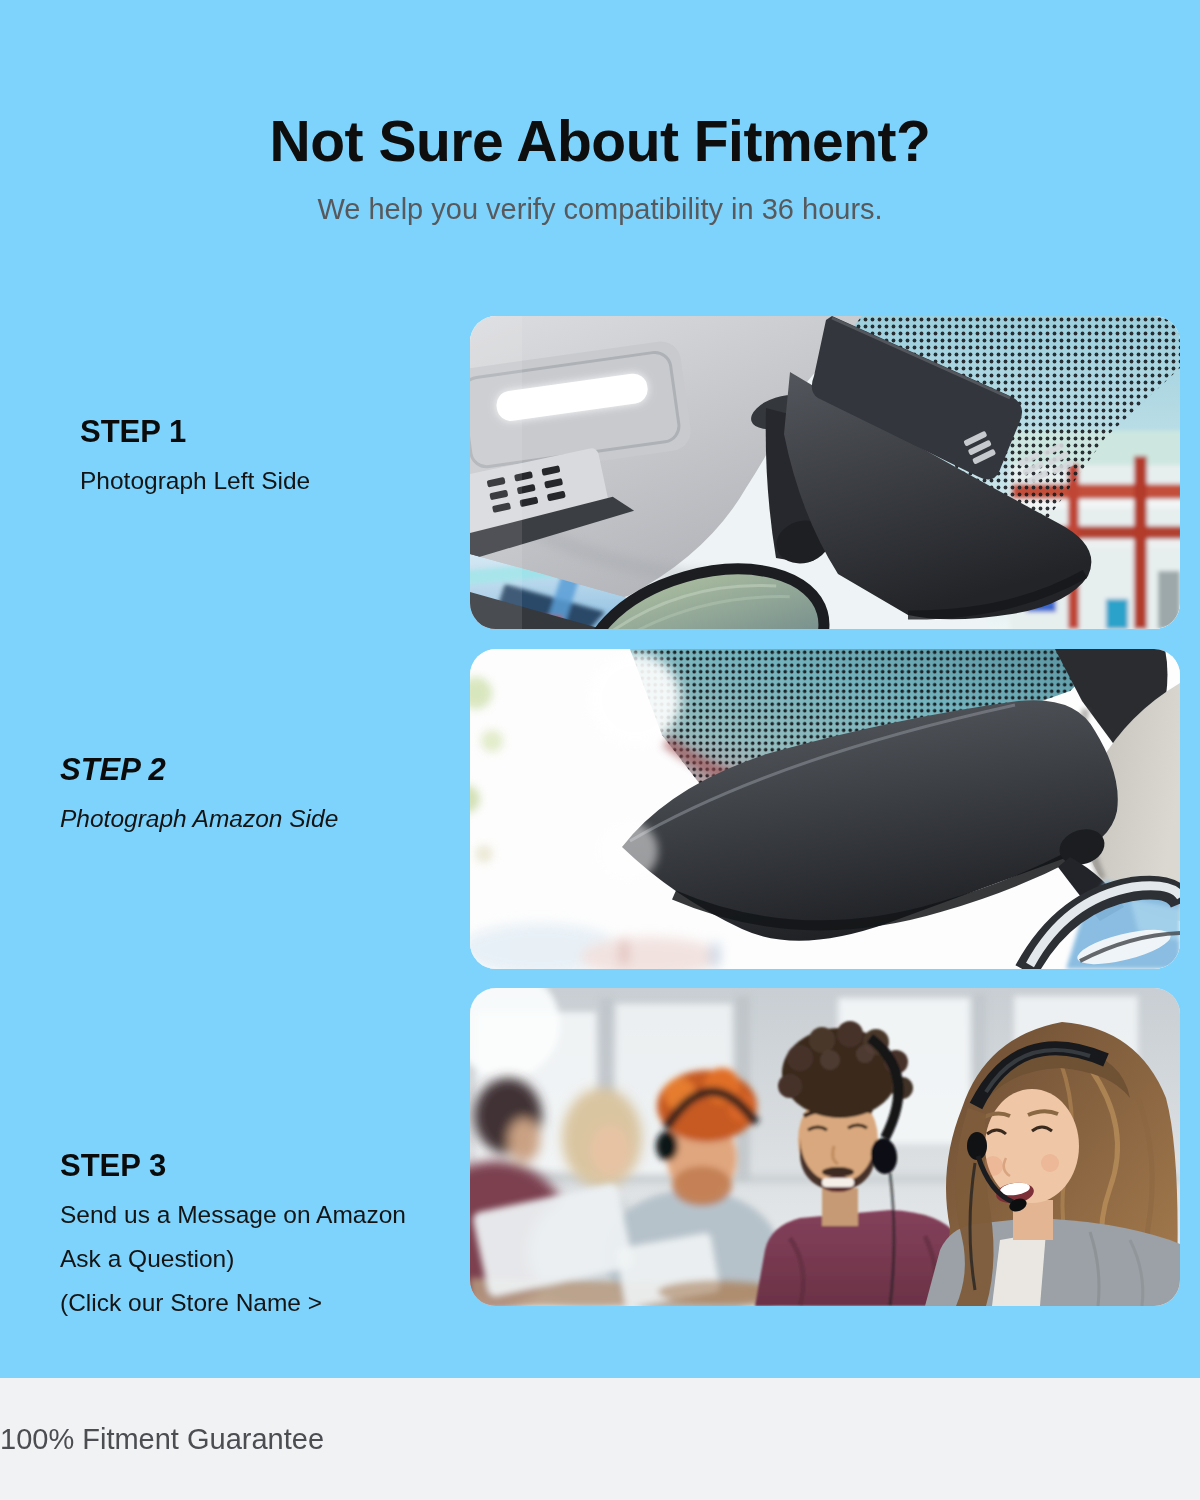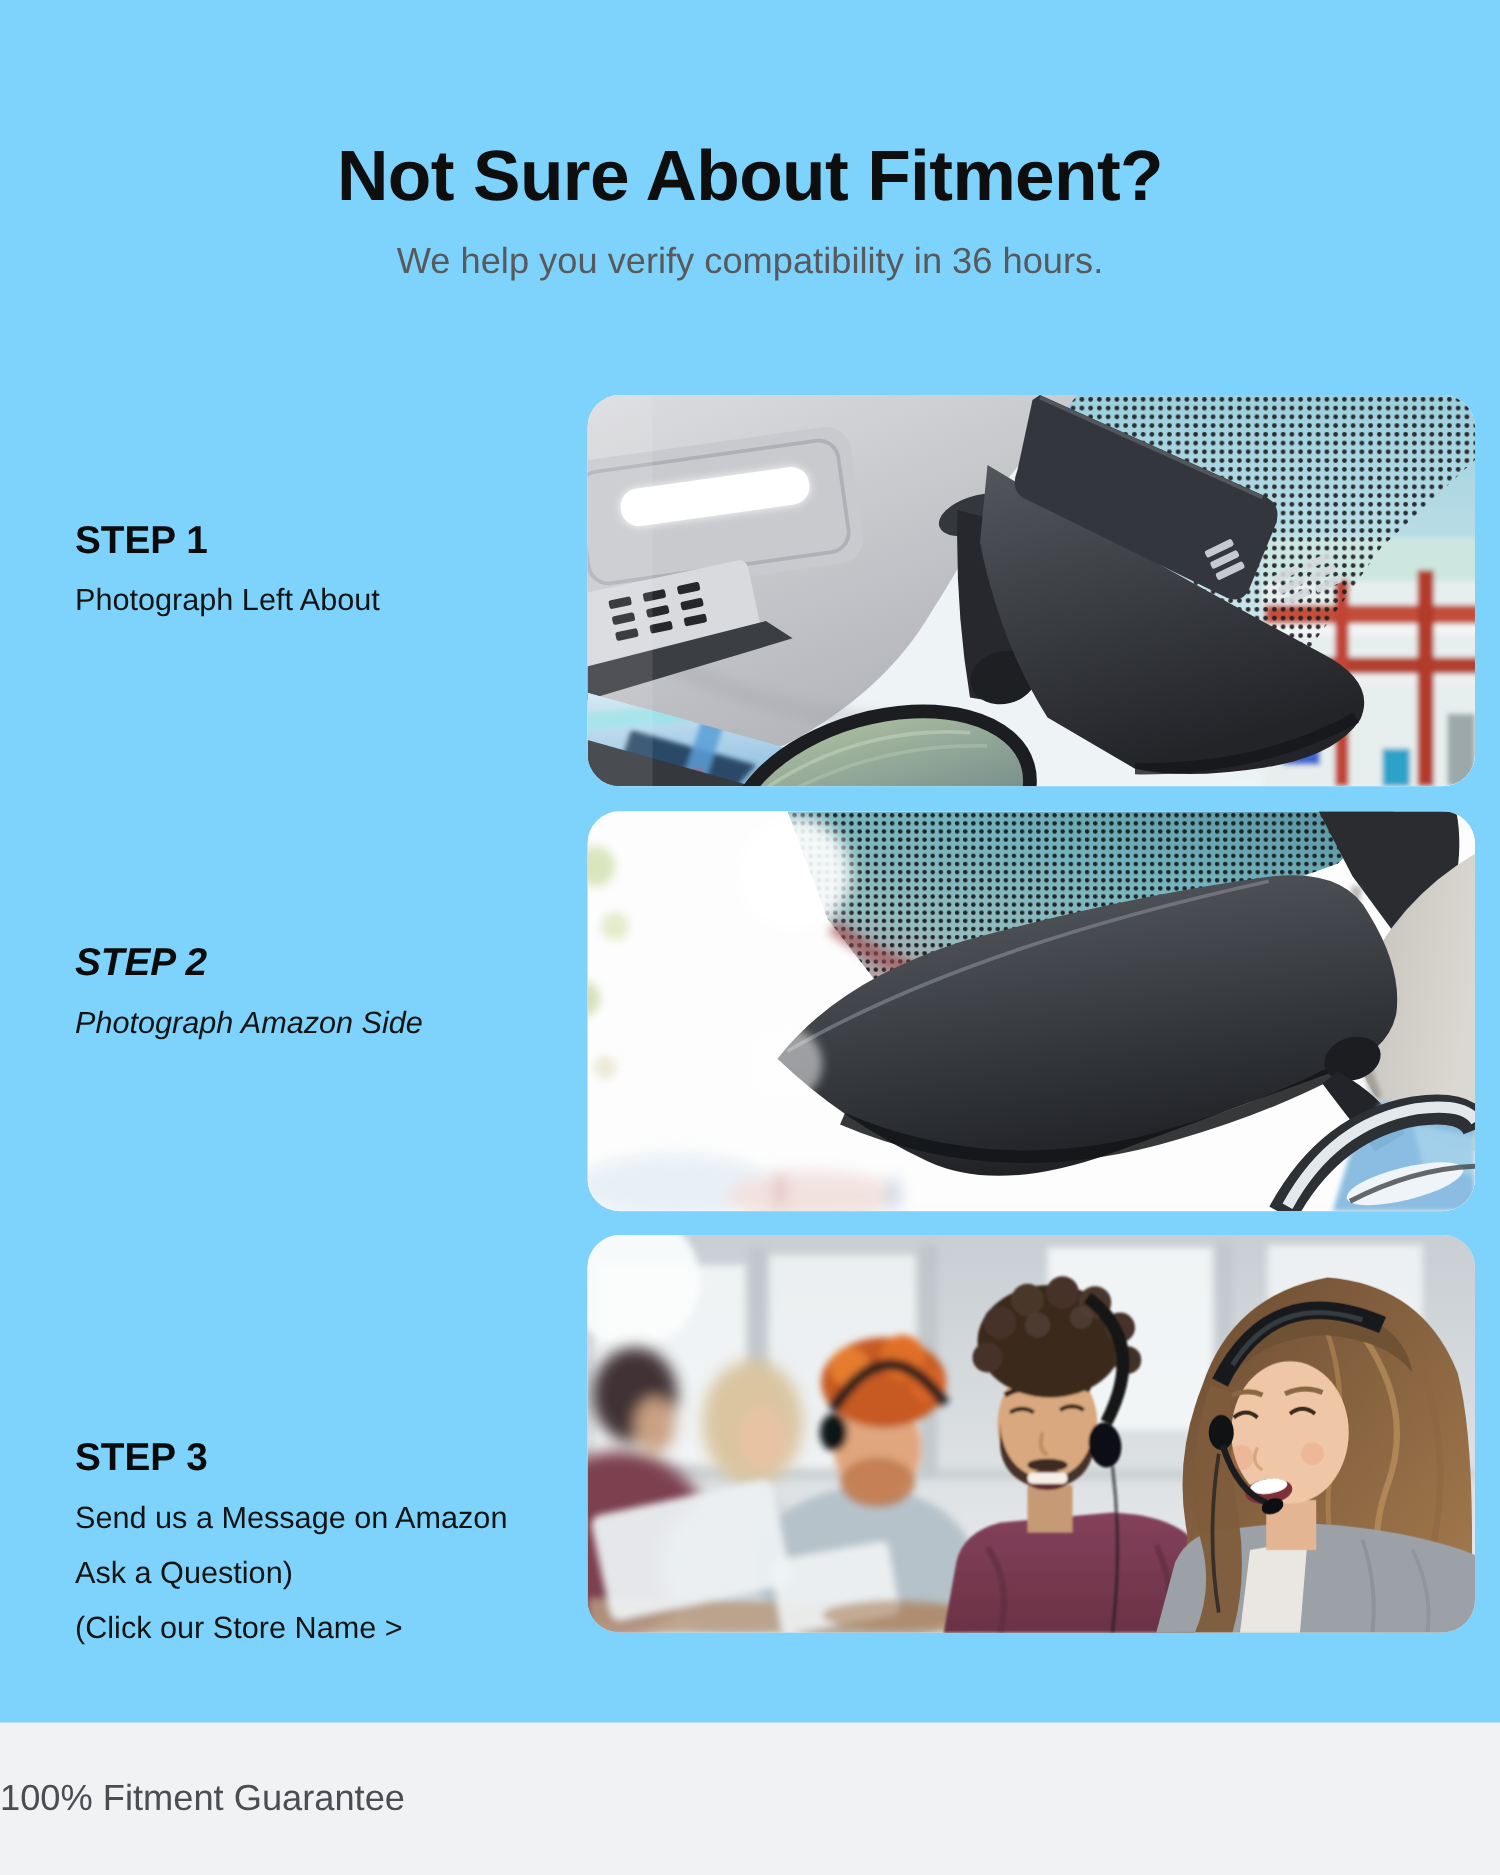--- a/index.html
+++ b/index.html
@@ -3,41 +3,41 @@
 <meta charset="utf-8">
 <style>
   html,body{margin:0;padding:0;background:#ffffff;}
   .page{position:relative;width:1200px;height:1500px;background:#7dd3fc;overflow:hidden;
         font-family:"Liberation Sans",sans-serif;}
   .title{position:absolute;top:70px;left:0;width:1200px;text-align:center;
          font-size:57px;font-weight:bold;letter-spacing:-0.5px;color:#0e0e0e;}
   .subtitle{position:absolute;top:164px;left:0;width:1200px;text-align:center;
             font-size:29px;color:#58595c;}
   .step-text{position:absolute;left:60px;width:385px;}
-  #step1-text{top:413px;} #step2-text{top:751px;font-style:italic;} #step3-text{top:1147px;}
+  #step1-text{top:413px;margin-left:20px;} #step2-text{top:751px;font-style:italic;} #step3-text{top:1147px;}
   .step-label{font-size:31px;line-height:38px;font-weight:bold;color:#0b0b0b;margin:0 0 8px 0;}
   .step-desc{font-size:24.5px;line-height:44px;color:#141414;margin:0;}
   .figure{position:absolute;left:430px;width:710px;border-radius:26px;overflow:hidden;background:#eee;}
   #fig1{top:300px;height:313px;} #fig2{top:633px;height:320px;} #fig3{top:972px;height:318px;}
   .figure svg{display:block;width:100%;height:100%;}
   .footer{position:absolute;left:0;top:1378px;width:1200px;height:122px;background:#f1f2f4;
           display:flex;align-items:center;justify-content:flex-start;}
   .footer-text{font-size:29px;color:#4b4d51;}
 </style>
 </head>
 <body>
 
 <div class="page">
 
   <h1 class="title">Not Sure About Fitment?</h1>
   <p class="subtitle">We help you verify compatibility in 36 hours.</p>
 
   <div class="step-text" id="step1-text">
     <div class="step-label">STEP 1</div>
-    <p class="step-desc">Photograph Left About</p>
+    <p class="step-desc">Photograph Left Side</p>
   </div>
 
   <figure class="figure" id="fig1" role="img" aria-label="Photo of the left side of the rear-view mirror and dash cam mounted on the car headliner">
     <svg viewBox="0 0 710 313" preserveAspectRatio="none">
       <defs>
         <linearGradient id="a-sky" x1="0" y1="0" x2="0" y2="1">
             <stop offset="0" stop-color="#9ccfdd"></stop>
             <stop offset="1" stop-color="#edf5f5"></stop>
           </linearGradient>
         <linearGradient id="a-head" x1="0" y1="0" x2="0.55" y2="1">

